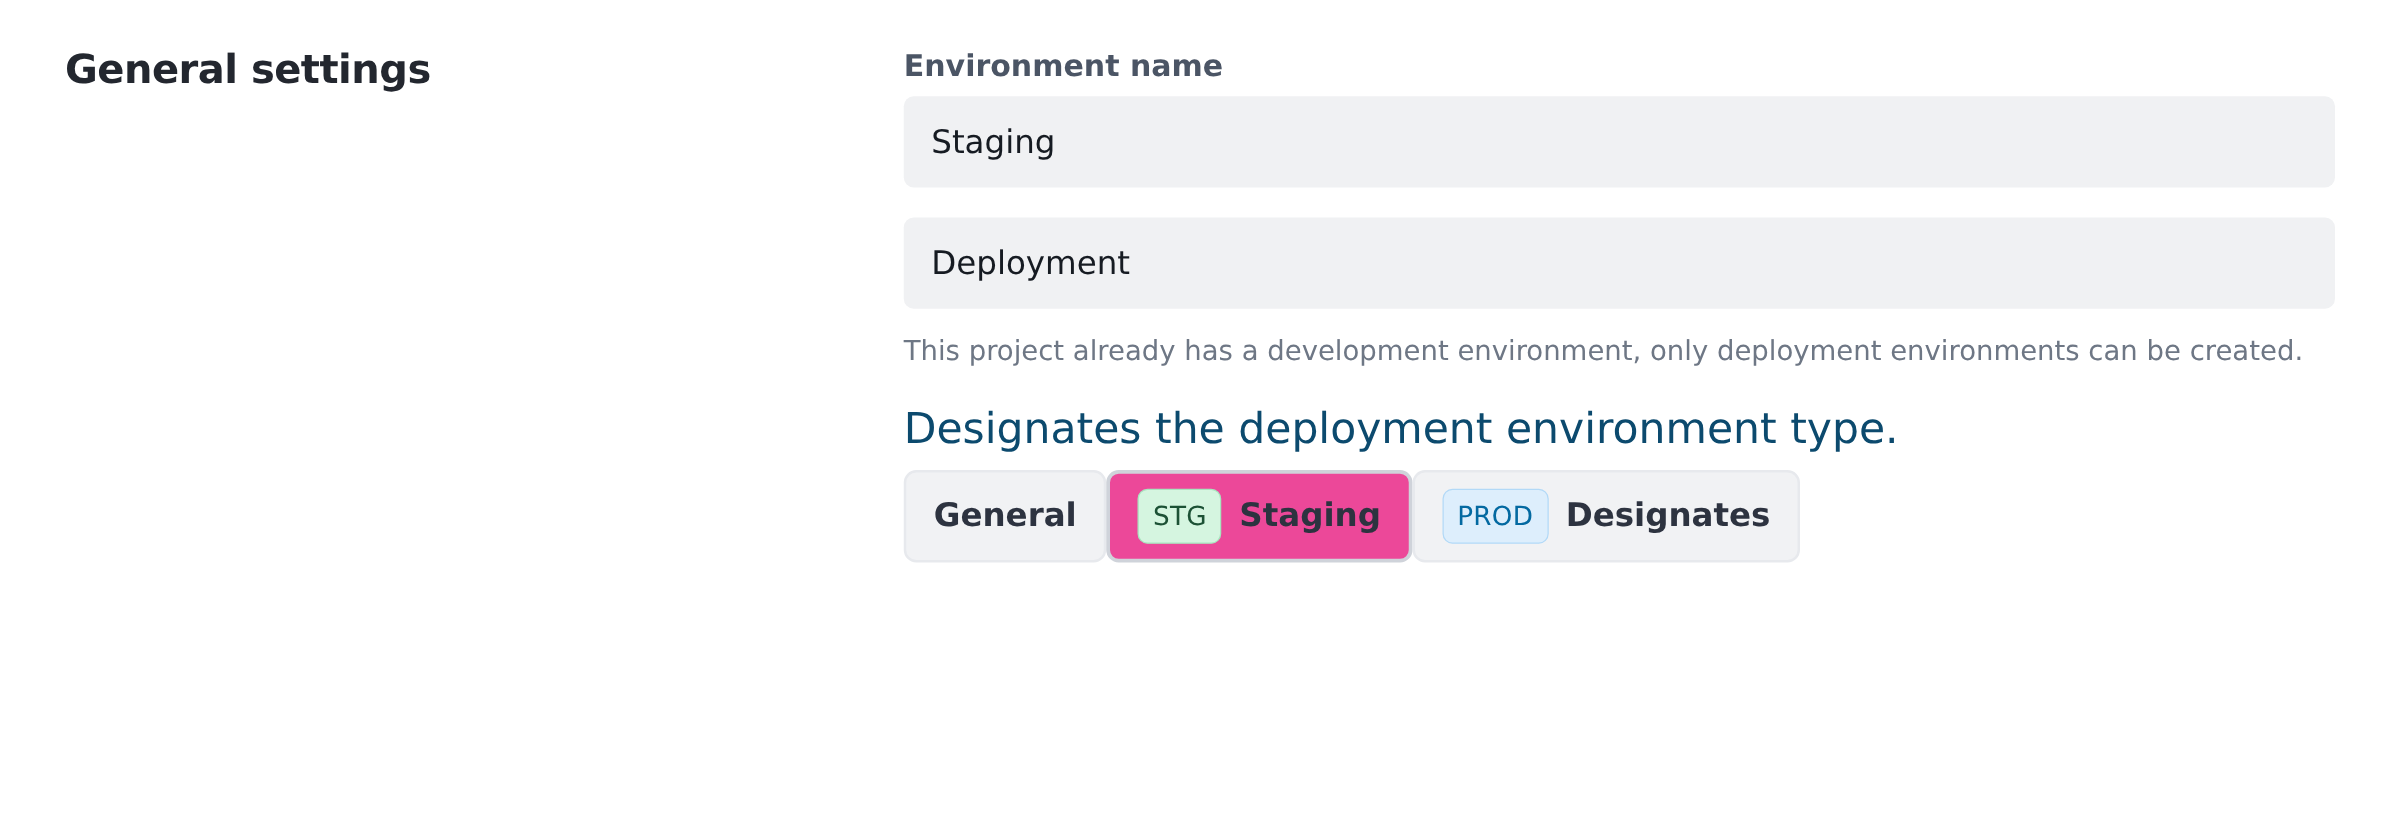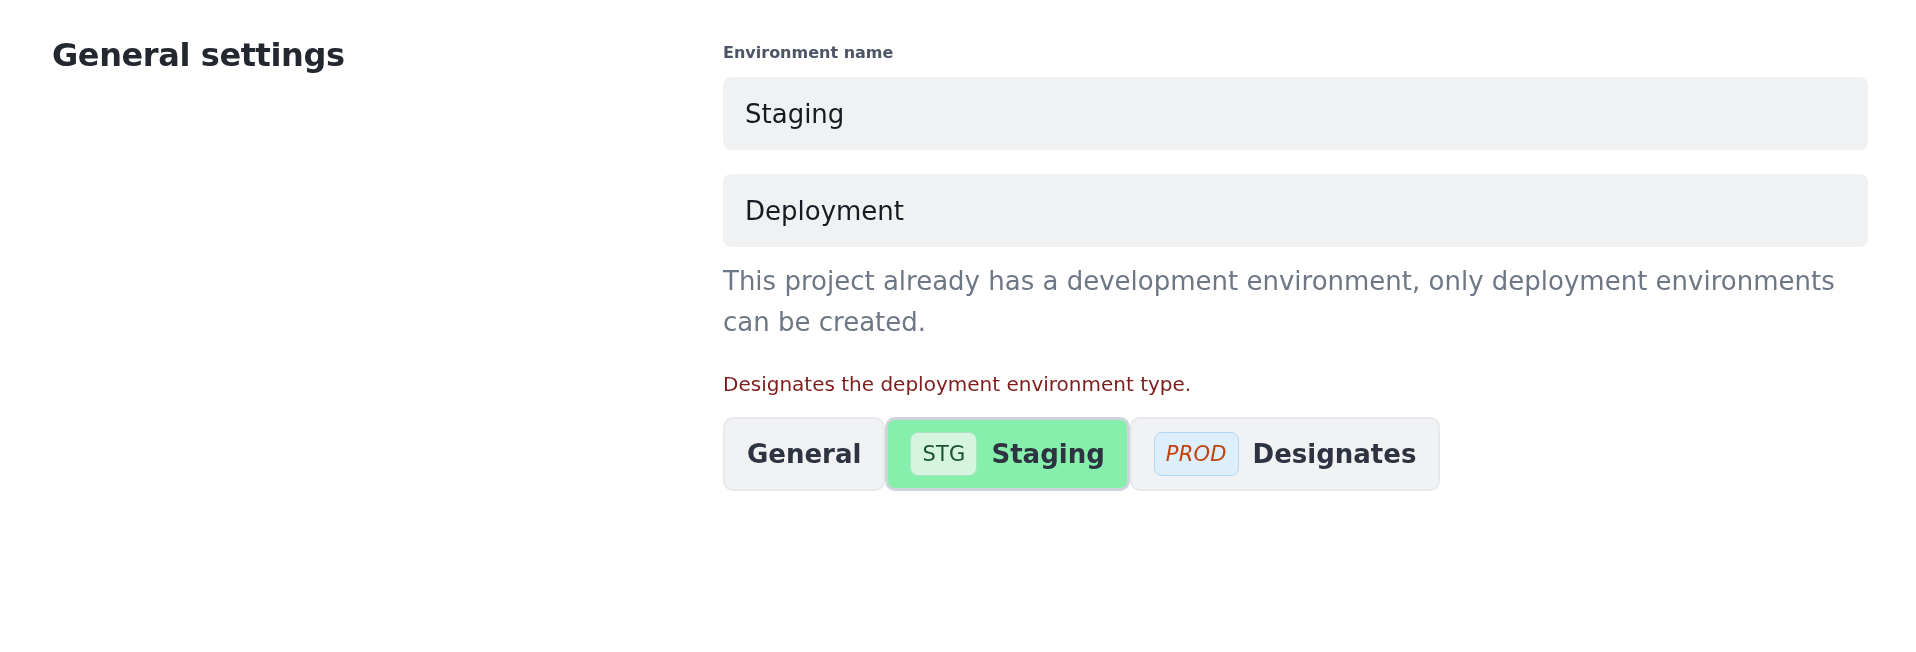--- a/index.html
+++ b/index.html
@@ -38,21 +38,21 @@
 
   
   .form-col {
     position: absolute;
     left: 723px;
     top: 40px;
     width: 1145px;
   }
 
   .field-label {
-    font-size: 16px;
+    font-size: 24px;
     line-height: 26px;
     font-weight: 700;
     color: #4b5565;
     margin: 0 0 11px 0;
   }
 
   .text-input {
     box-sizing: border-box;
     width: 1145px;
     height: 73px;
@@ -69,21 +69,21 @@
     font-family: "DejaVu Sans", "Liberation Sans", sans-serif;
     outline: none;
   }
   .text-input::placeholder { color: #8b94a3; }
 
   .field-block { margin-bottom: 0; }
   .spacer-24 { height: 24px; }
 
   .help-paragraph {
     margin: 14px 0 0 0;
-    font-size: 26px;
+    font-size: 22px;
     line-height: 41px;
     color: #6e7785;
     font-weight: 400;
     max-width: 1120px;
   }
 
   .subsection {
     margin-top: 25px;
   }
 
@@ -107,23 +107,23 @@
     align-items: center;
     justify-content: center;
     flex: none;
     position: relative;
     top: 1px;
   }
   .help-icon svg { display: block; }
 
   .sub-desc {
     margin: 9px 0 0 0;
-    font-size: 20px;
+    font-size: 34px;
     line-height: 32px;
-    color: #7f1d1d;
+    color: #0c4a6e;
     font-weight: 400;
   }
 
   
   .type-buttons {
     display: flex;
     align-items: center;
     gap: 0;
     margin-top: 17px;
   }
@@ -137,21 +137,21 @@
     display: inline-flex;
     align-items: center;
     gap: 14px;
     padding: 0 22px;
     cursor: pointer;
     font-family: "DejaVu Sans", "Liberation Sans", sans-serif;
   }
   .type-btn.selected {
     border-color: #cfd3da;
     border-width: 3px;
-    background: #86efac;
+    background: #ec4899;
   }
 
   .type-btn-text {
     font-size: 26px;
     line-height: 30px;
     font-weight: 700;
     color: #2d3340;
     white-space: nowrap;
   }
 
@@ -170,22 +170,21 @@
     letter-spacing: 0.2px;
   }
   .badge.stg {
     background: #d5f5e0;
     border: 1px solid #a7e6bf;
     color: #1c5135;
   }
   .badge.prod {
     background: #ddeefc;
     border: 1px solid #b2d9f7;
-    color: #c2410c;
-    font-style: italic;
+    color: #0369a1;
   }
 </style>
 </head>
 <body>
 
 <div class="page">
 
   <div class="section-title">General settings</div>
 
   <div class="form-col">

